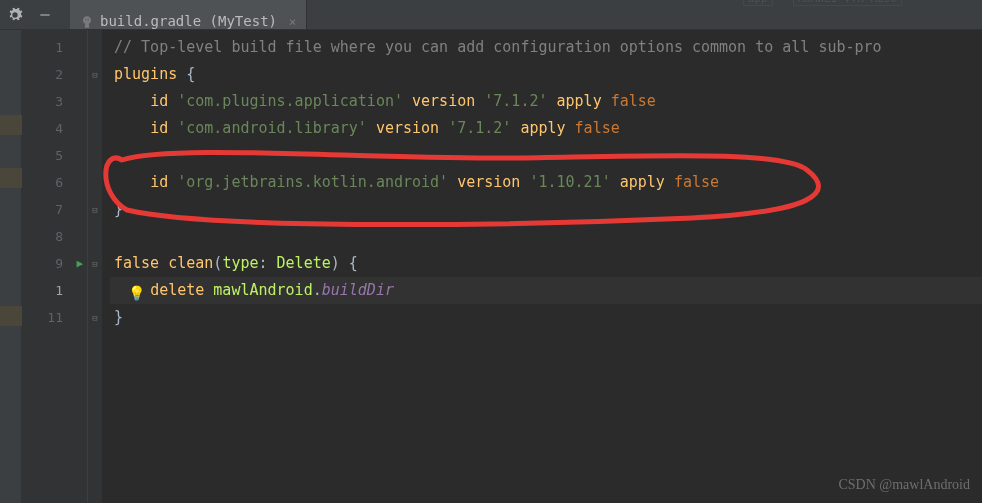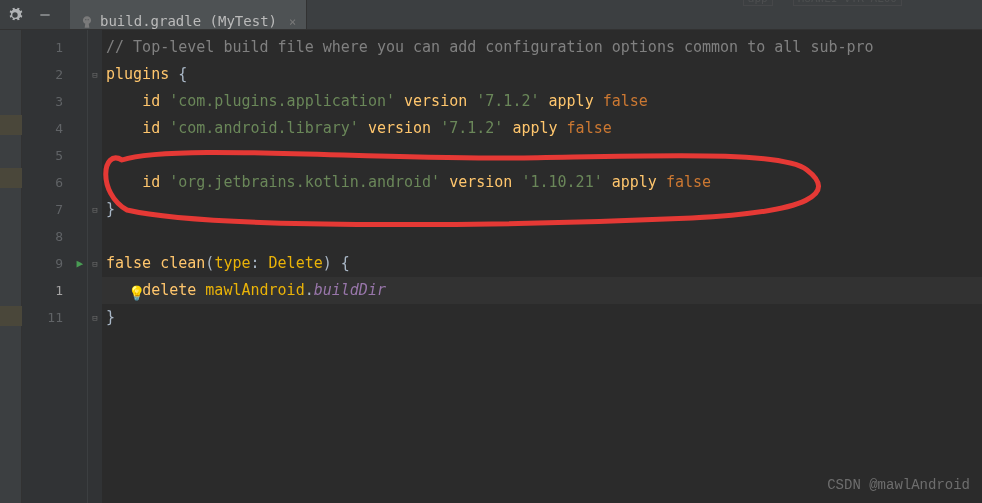--- a/index.html
+++ b/index.html
@@ -109,50 +109,51 @@
     padding-top: 4px;
     font-size: 15px;
     line-height: 27px;
     position: relative;
     overflow: hidden;
   }
   .code-line {
     height: 27px;
     white-space: pre;
     padding-left: 4px;
+    margin-left: 8px;
   }
   .code-line.current {
     background: #323232;
   }
   .c-comment { color: #808080; }
   .c-keyword { color: #cc7832; }
   .c-method  { color: #ffc66d; }
   .c-string  { color: #6a8759; }
-  .c-ident   { color: #eab308; }
+  .c-ident   { color: #bef264; }
   .c-prop    { color: #9876aa; font-style: italic; }
   .c-paren   { color: #a9b7c6; }
 
   .bulb {
     position: absolute;
     left: 26px;
     top: 250px;
     width: 16px; height: 16px;
     font-size: 14px;
   }
 
   .annot {
     position: absolute;
     pointer-events: none;
   }
   .watermark {
     position: absolute;
     right: 12px;
     bottom: 10px;
     color: #8a8a8a;
-    font-family: Liberation Mono, monospace;
+    font-family: Liberation Serif, serif;
     font-size: 14px;
     opacity: 0.7;
   }
   .left-bookmarks {
     position: absolute;
     left: 0; top: 30px;
     width: 22px;
   }
   .bm {
     position: absolute;

